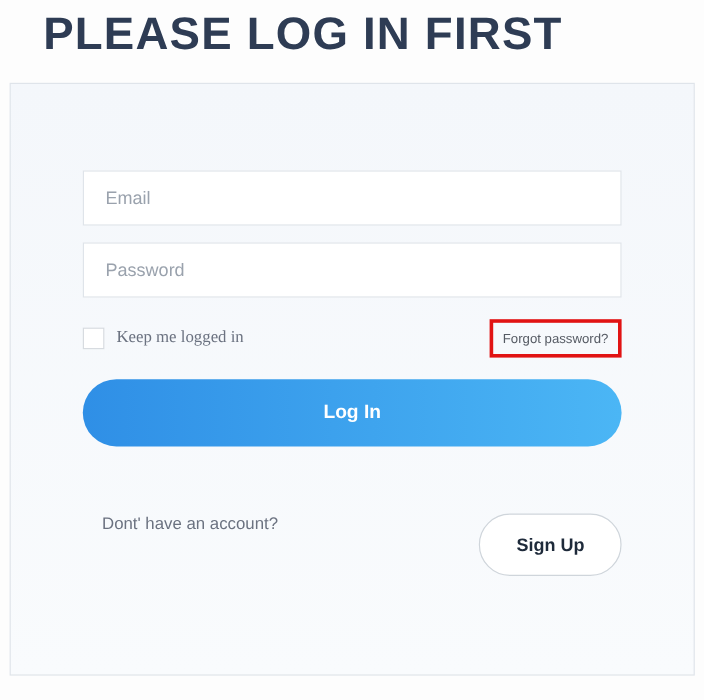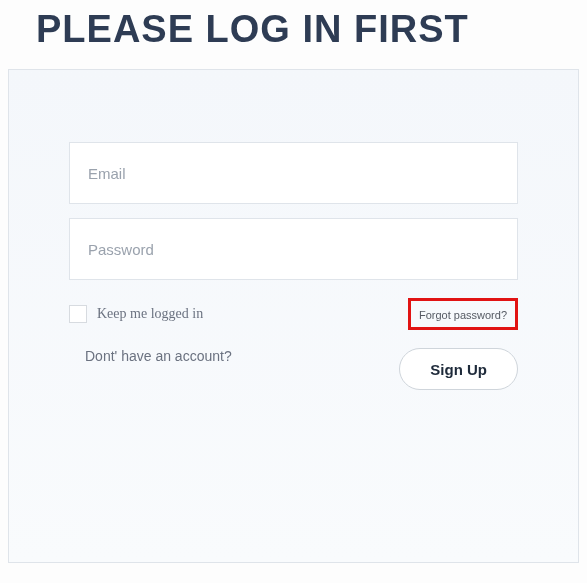--- a/index.html
+++ b/index.html
@@ -18,21 +18,21 @@
   }
   .card {
     margin: 0 8px 0 8px;
     border: 1px solid #dfe4ea;
     background: linear-gradient(180deg, #f4f7fb 0%, #f9fbfd 100%);
     padding: 72px 60px 28px 60px;
     min-height: 494px;
   }
   .field {
     width: 100%;
-    height: 62px;
+    height: 46px;
     border: 1px solid #dfe4ea;
     background: #fff;
     padding: 0 18px;
     font-size: 15px;
     color: #555;
     margin-bottom: 14px;
     outline: none;
   }
   .field::placeholder { color: #9aa2ad; }
   .row {
@@ -83,21 +83,21 @@
     display: flex;
     align-items: flex-start;
     justify-content: space-between;
     margin-left: 16px;
   }
   .no-acct {
     font-size: 14px;
     color: #6b7280;
   }
   .signup-btn {
-    height: 42px;
+    height: 52px;
     padding: 0 30px;
     border-radius: 30px;
     border: 1px solid #cfd5db;
     background: #fff;
     font-size: 15px;
     font-weight: 700;
     color: #1e2a3a;
     cursor: pointer;
   }
 </style>
@@ -115,19 +115,20 @@
   <div class="row">
     <label class="keep">
       <span class="chk"></span>
       <span>Keep me logged in</span>
     </label>
     <span class="forgot-wrap">
       <a class="forgot">Forgot password?</a>
     </span>
   </div>
 
+  <button class="login-btn">Log In</button>
 
   <div class="footer-row">
     <span class="no-acct">Dont' have an account?</span>
     <button class="signup-btn">Sign Up</button>
   </div>
 
 </div>
 
 </body></html>

